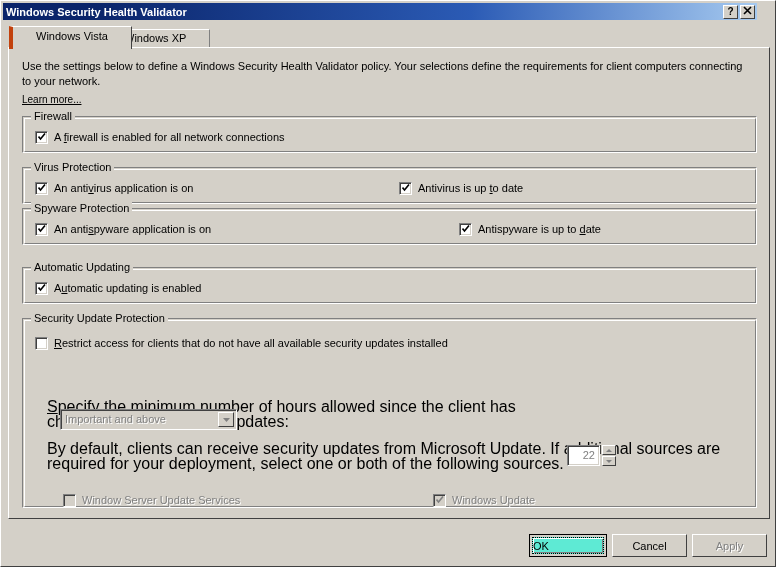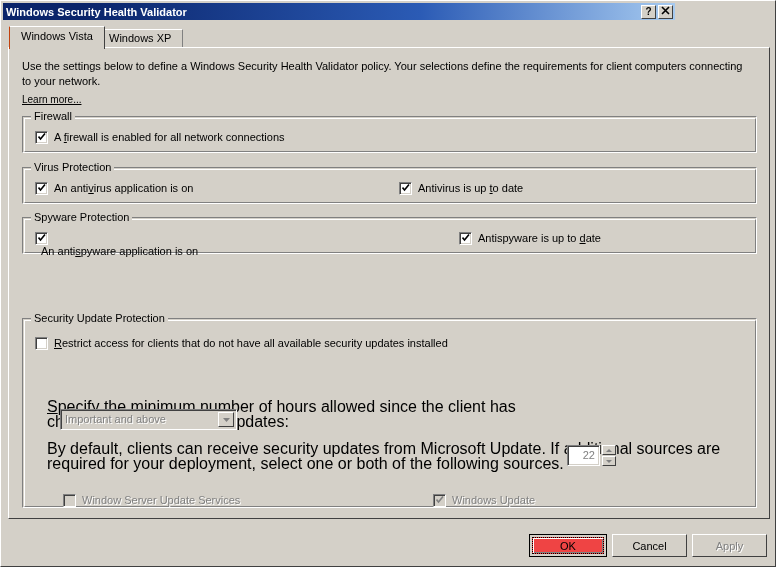--- a/index.html
+++ b/index.html
@@ -28,21 +28,21 @@
     border-top: 1px solid #ffffff;
     border-left: 1px solid #ffffff;
     border-right: 1px solid #404040;
     border-bottom: 1px solid #404040;
   }
 
   
   #titlebar {
     position: absolute;
     left: 2px; top: 2px;
-    width: 672px;
+    width: 754px;
     height: 17px;
     background: linear-gradient(to right, #0a246a 0%, #0a246a 12%, #2b5bb5 62%, #a6caf0 100%);
     display: flex;
     align-items: center;
     box-sizing: border-box;
     padding-left: 3px;
   }
   #title-text {
     color: #ffffff;
     font-weight: bold;
@@ -76,26 +76,26 @@
     position: absolute;
     left: 8px; top: 25px;
     height: 22px;
   }
   .tab {
     position: absolute;
     top: 3px;
     height: 18px;
     background: #d4d0c8;
     border-top: 1px solid #ffffff;
-    border-left: 1px solid #c2410c;
+    border-left: 4px solid #c2410c;
     border-right: 1px solid #808080;
     box-sizing: border-box;
     font-size: 11px;
     line-height: 17px;
-    padding: 0 11px;
+    padding: 0 23px;
     white-space: nowrap;
     cursor: default;
   }
   .tab.active {
     top: 0px;
     height: 23px;
     line-height: 19px;
     z-index: 5;
     background: #d4d0c8;
     border-right: 1px solid #404040;
@@ -321,22 +321,22 @@
   .btn.default {
     border: 1px solid #000000;
   }
   .btn.default .inner {
     position: absolute;
     left: 2px; top: 2px; right: 2px; bottom: 2px;
     border: 1px dotted #000;
     box-sizing: border-box;
     display: flex;
     align-items: center;
-    justify-content: center;
-    background: #ef4444;
+    justify-content: flex-start;
+    background: #5eead4;
     box-shadow: inset 1px 1px 0 #ffffff, inset -1px -1px 0 #808080;
   }
   .btn.disabled {
     color: #808080;
     text-shadow: 1px 1px 0 #ffffff;
   }
 </style>
 </head>
 <body>
 
@@ -387,40 +387,51 @@
       <div class="cb-row" style="left:12px; top:14px;">
         <div class="cbox">
           <svg class="tick" viewBox="0 0 8 10">
             <path d="M0.5,4.5 L2.5,7 L7,1.5" stroke="#000" stroke-width="1.6" fill="none"></path>
           </svg>
         </div>
         <div class="cb-label"><span>A </span><span class="acc">f</span><span>irewall is enabled for all network connections</span></div>
       </div>
     </div>
 
-    <div class="group" style="left:13px; top:169px; width:735px; height:37px;">
+    <div class="group" style="left:13px; top:160px; width:735px; height:37px;">
       <div class="group-label">Spyware Protection</div>
-      <div class="cb-row" style="left:12px; top:14px;flex-direction:column;">
+      <div class="cb-row" style="left:12px; top:14px;">
         <div class="cbox">
           <svg class="tick" viewBox="0 0 8 10">
             <path d="M0.5,4.5 L2.5,7 L7,1.5" stroke="#000" stroke-width="1.6" fill="none"></path>
           </svg>
         </div>
         <div class="cb-label"><span>An anti</span><span class="acc">s</span><span>pyware application is on</span></div>
       </div>
       <div class="cb-row" style="left:404px; top:14px;margin-left:32px;">
         <div class="cbox">
           <svg class="tick" viewBox="0 0 8 10">
             <path d="M0.5,4.5 L2.5,7 L7,1.5" stroke="#000" stroke-width="1.6" fill="none"></path>
           </svg>
         </div>
         <div class="cb-label"><span>Antispyware is up to </span><span class="acc">d</span><span>ate</span></div>
       </div>
     </div>
 
+    <div class="group" style="left:13px; top:219px; width:735px; height:37px;">
+      <div class="group-label">Automatic Updating</div>
+      <div class="cb-row" style="left:12px; top:14px;">
+        <div class="cbox">
+          <svg class="tick" viewBox="0 0 8 10">
+            <path d="M0.5,4.5 L2.5,7 L7,1.5" stroke="#000" stroke-width="1.6" fill="none"></path>
+          </svg>
+        </div>
+        <div class="cb-label"><span>A</span><span class="acc">u</span><span>tomatic updating is enabled</span></div>
+      </div>
+    </div>
 
     <div class="group" style="left:13px; top:270px; width:735px; height:190px;">
       <div class="group-label">Security Update Protection</div>
 
       <div class="cb-row" style="left:12px; top:18px;">
         <div class="cbox"></div>
         <div class="cb-label"><span></span><span class="acc">R</span><span>estrict access for clients that do not have all available security updates installed</span></div>
       </div>
 
       <div class="plain-text" style="left:24px; top:80px; width:500px;"><span class="acc">S</span><span>pecify the minimum number of hours allowed since the client has checked for new security updates:</span></div>

